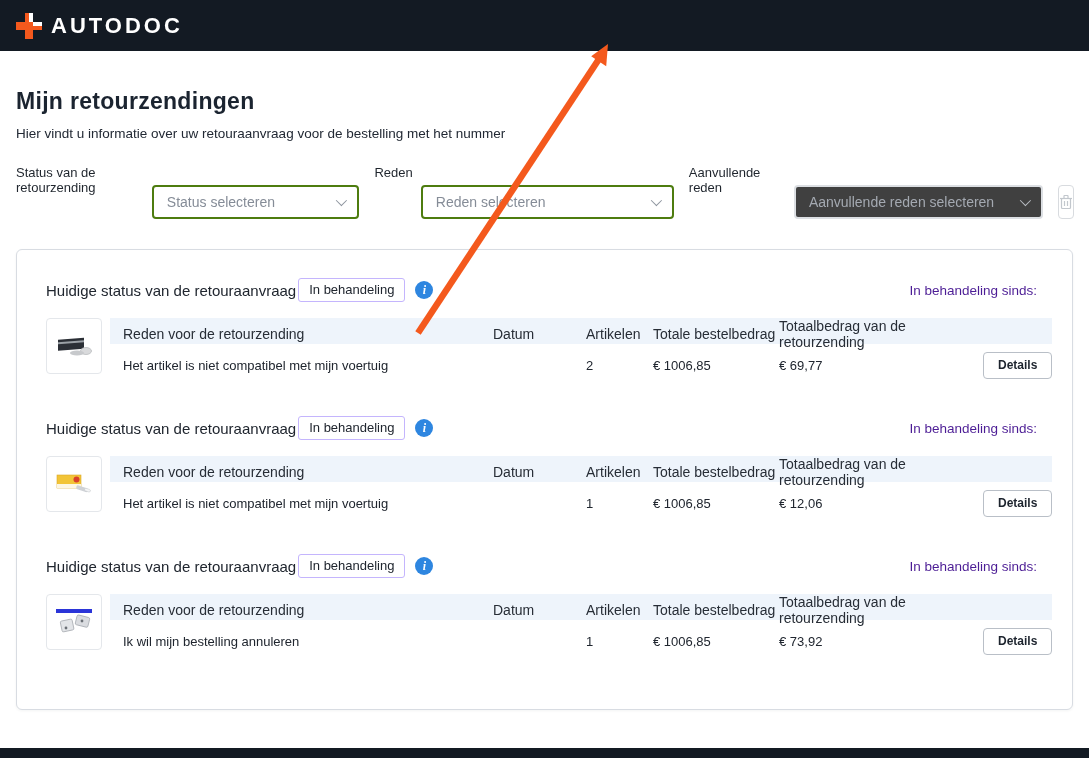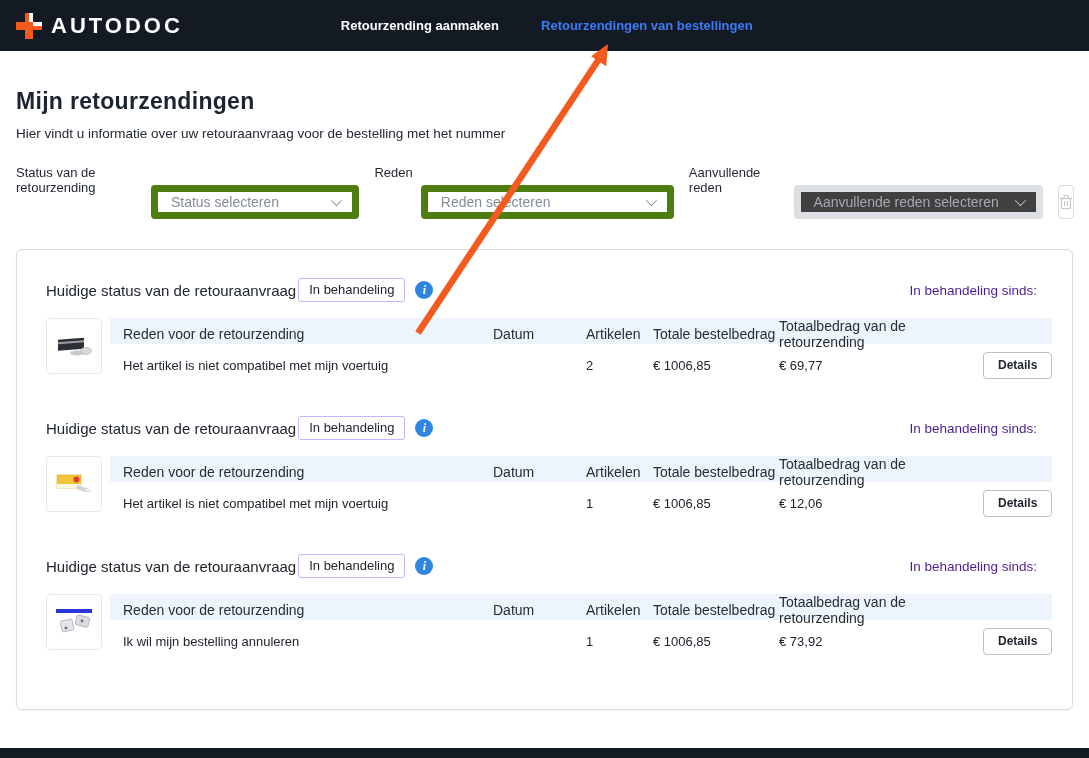--- a/index.html
+++ b/index.html
@@ -17,21 +17,21 @@
 
   
   .main { padding:0 16px; }
   .page-title { margin-top:37px; font-size:23px; font-weight:800; color:#1b2430; letter-spacing:.3px; }
   .page-subtitle { margin-top:11px; font-size:13.5px; color:#222934; }
 
   
   .filters { margin-top:24px; display:flex; align-items:flex-end; gap:15px; }
   .fgroup { display:flex; flex-direction:row; gap:8px; }
   .flabel { font-size:13px; color:#1f252d; }
-  .dropdown { height:34px; border:7px solid #4d7c0f; border-radius:4px; background:#fff;
+  .dropdown { height:34px; border:2px solid #4d7c0f; border-radius:4px; background:#fff;
     display:flex; align-items:center; justify-content:space-between; padding:0 13px;
     font-size:14px; color:#858c97; cursor:pointer;margin-top:20px; }
   .dd-status { width:256px; }
   .dd-reason { width:253px; }
   .dd-additional { width:275px; background:#404040; border-color:#dcdfe3; color:#a4a9b1; cursor:default; }
   .chev { width:8px; height:8px; border-right:1.6px solid #8d949e; border-bottom:1.6px solid #8d949e;
     transform:rotate(45deg) translateY(-2px); margin-left:8px; }
   .dd-additional .chev { border-color:#b9bdc3; }
   .trash-btn { width:30px; height:34px; border:1px solid #d8dbdf; border-radius:4px; background:#fff;
     display:flex; align-items:center; justify-content:center; cursor:pointer; }
@@ -74,24 +74,20 @@
 <div class="topbar">
   <div class="brand">
     <svg width="26" height="26" viewBox="0 0 26 26">
       <rect x="9" y="0" width="8" height="26" fill="#f4591d"></rect>
       <rect x="0" y="9" width="26" height="8" fill="#f4591d"></rect>
       <rect x="13" y="0" width="4" height="9" fill="#ffffff"></rect>
       <rect x="17" y="9" width="9" height="4" fill="#ffffff"></rect>
     </svg>
     <span class="brand-text">AUTODOC</span>
   </div>
-  <div class="topnav">
-    <span class="navlink nav-create">Retourzending aanmaken</span>
-    <span class="navlink nav-returns">Retourzendingen van bestellingen</span>
-  </div>
 </div>
 
 <div class="main">
   <div class="page-title">Mijn retourzendingen</div>
   <div class="page-subtitle">Hier vindt u informatie over uw retouraanvraag voor de bestelling met het nummer</div>
 
   <div class="filters">
     <div class="fgroup">
       <span class="flabel">Status van de retourzending</span>
       <div class="dropdown dd-status">

